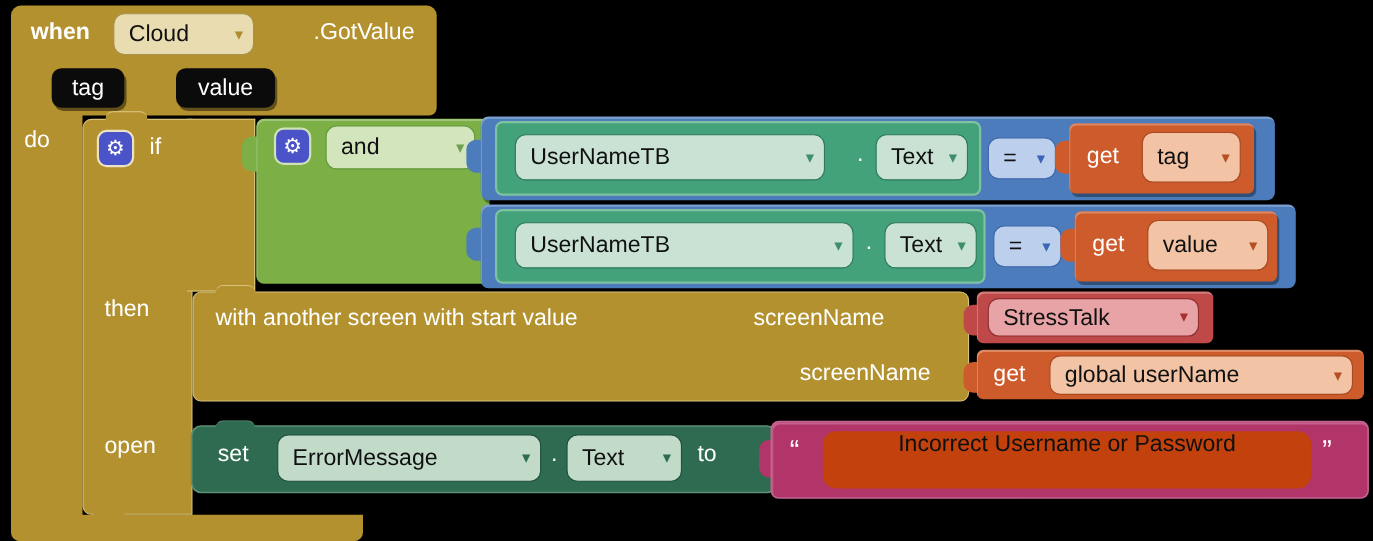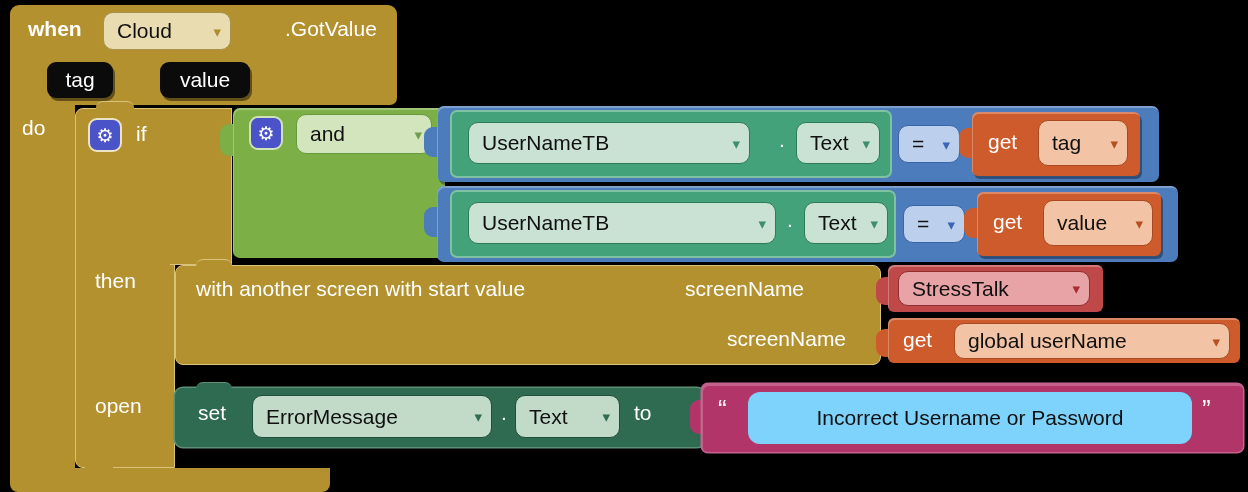--- a/index.html
+++ b/index.html
@@ -148,18 +148,18 @@
   <span class="abs wlabel" style="left:501px;top:401px;">.</span>
   <div class="abs dd" style="left:515px;top:395px;width:105px;height:43px;background:#C2DBC9;border:1px solid #1E4F3A;">
     <span>Text</span>
     <span class="caret" style="color:#2E6B51;">▾</span>
   </div>
   <span class="abs wlabel" style="left:634px;top:401px;">to</span>
 
   <div class="abs plug" style="left:690px;top:400px;width:18px;height:34px;background:#B23569;"></div>
   <div class="abs" style="left:702px;top:384px;width:541px;height:68px;background:#B23569;border-radius:6px;box-shadow:0 0 0 1.5px #C4638E, inset 1px 2px 0 rgba(255,255,255,0.22);"></div>
   <span class="abs" style="left:718px;top:394px;color:#fff;font-size:26px;">“</span>
-  <div class="abs" style="left:748px;top:392px;width:444px;height:52px;background:#7dd3fc;border-radius:12px;display:flex;align-items:center;justify-content:center;font-size:21px;color:#101010;">
+  <div class="abs" style="left:748px;top:392px;width:444px;height:52px;background:#c2410c;border-radius:12px;display:flex;justify-content:center;font-size:21px;color:#101010;">
     <span>Incorrect Username or Password</span>
   </div>
   <span class="abs" style="left:1202px;top:394px;color:#fff;font-size:26px;">”</span>
 
 </div>
 
 </body></html>

